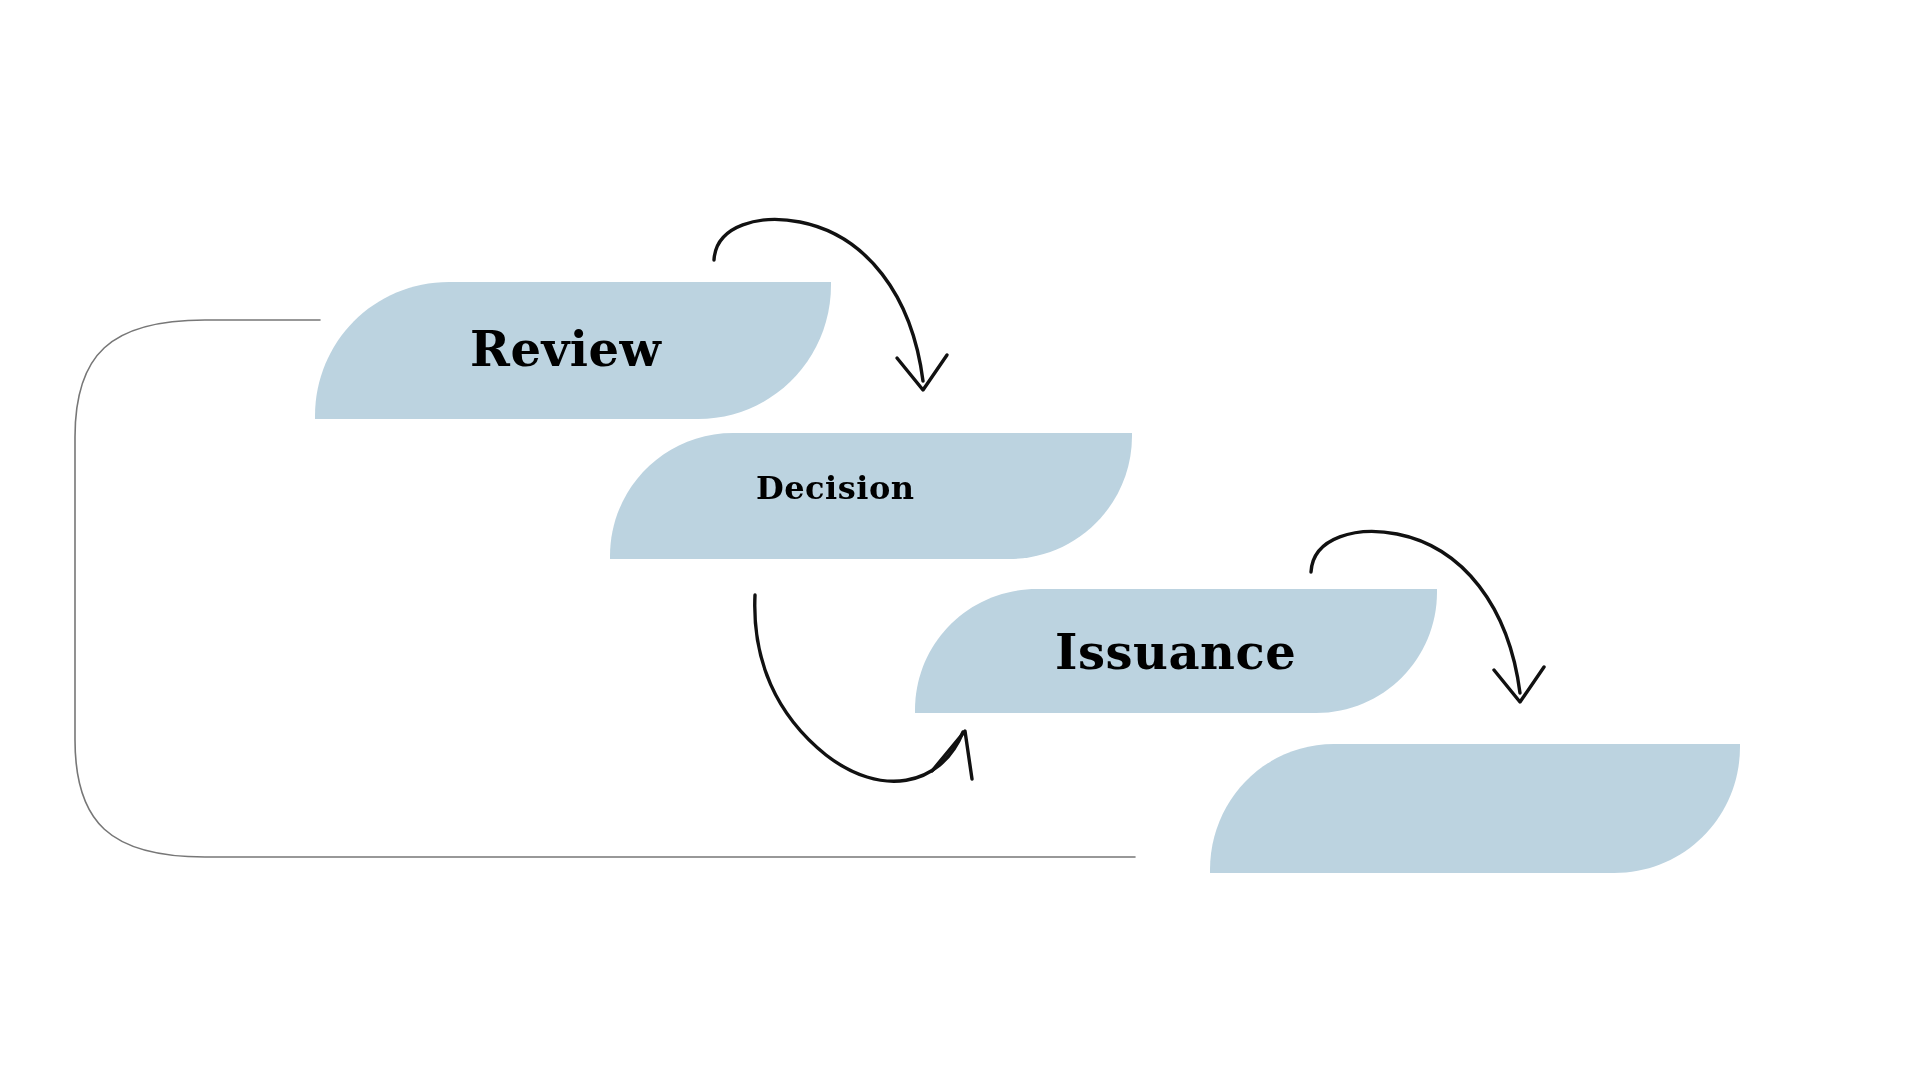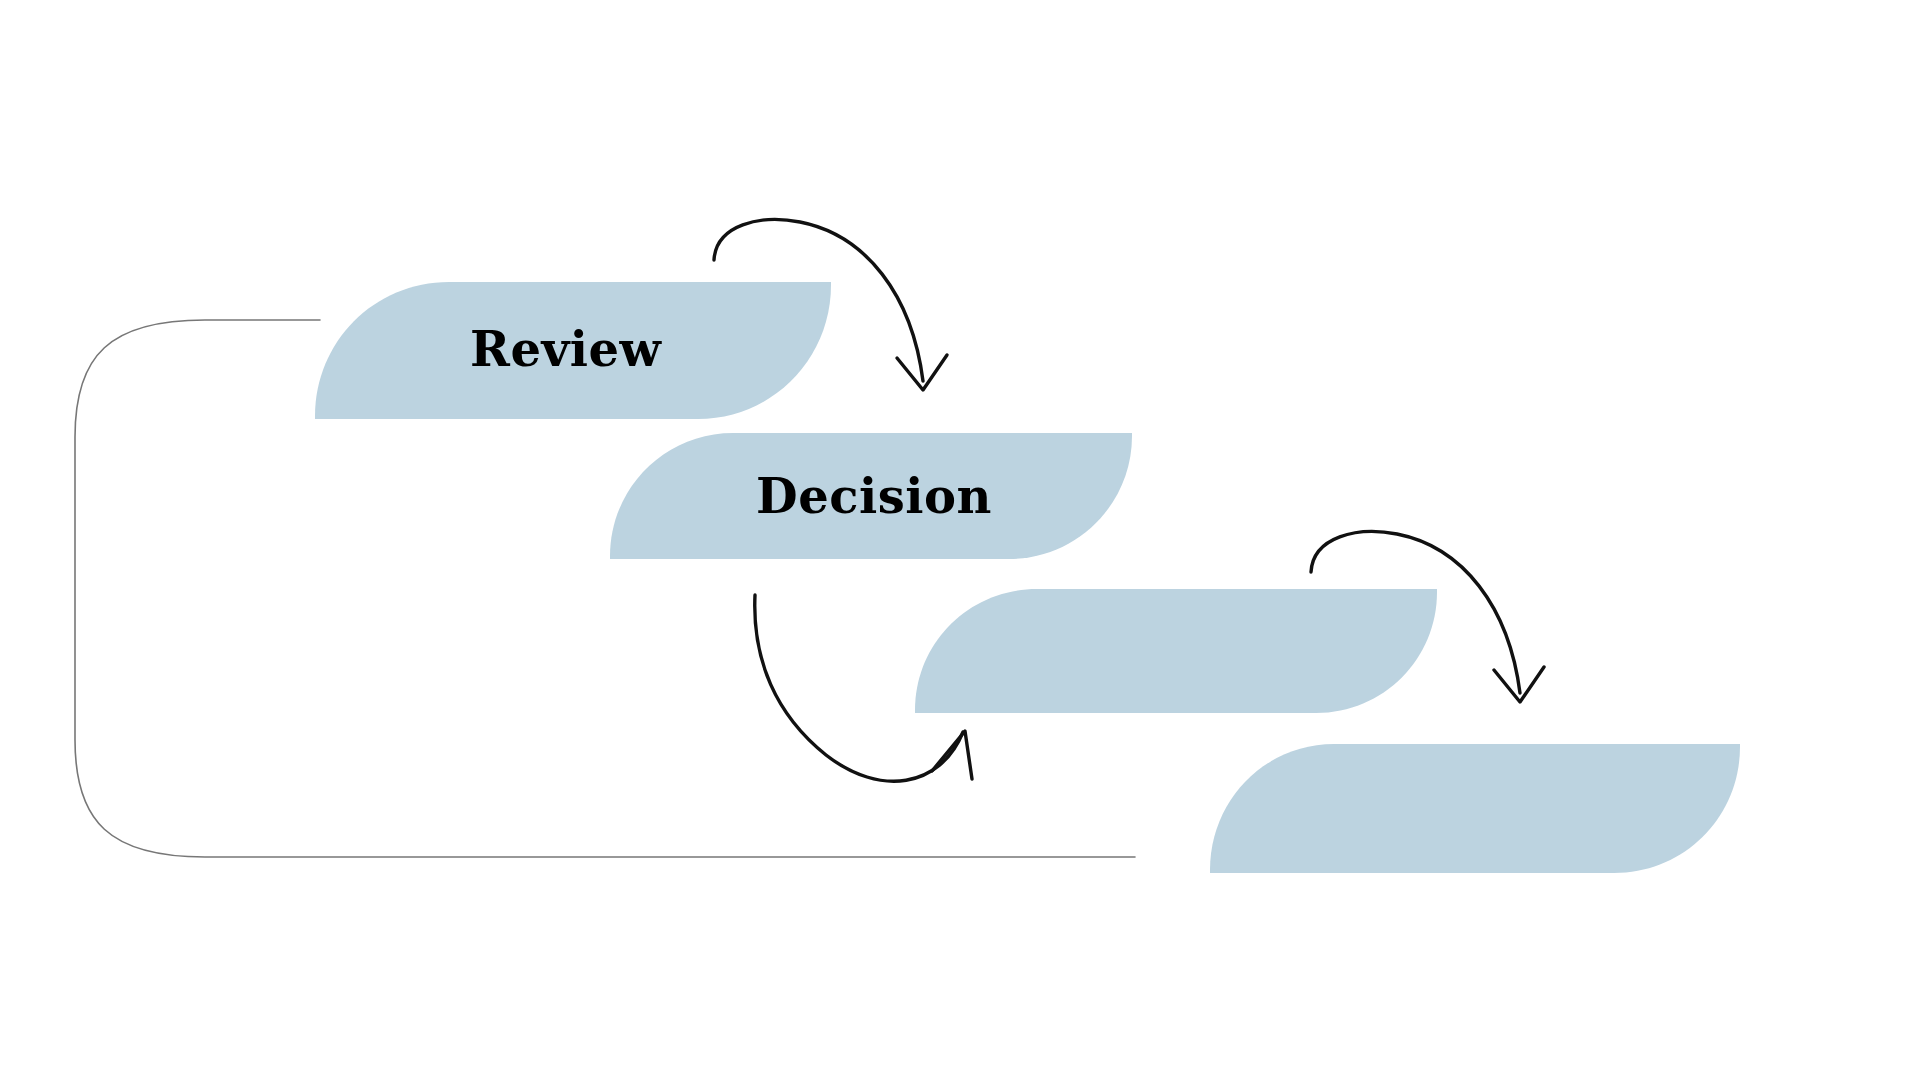--- a/index.html
+++ b/index.html
@@ -116,18 +116,19 @@
         <path d="M 1311 572
                  C 1313 537 1357 526 1397 534
                  C 1463 547 1509 607 1520 693"></path>
         <path d="M 1494 670 L 1520 702 L 1544 667"></path>
       </g>
     </g>
   </svg>
 
   <div class="stage-label" style="left:470px; top:325px; font-size:48px;">Review</div>
 
-  <div class="stage-label" style="left:756px; top:472px; font-size:48px;">Decision</div>
+  <div class="stage-label" style="left:756px; top:472px; font-size:32px;">Decision</div>
 
+  <div class="stage-label" style="left:1055px; top:628px; font-size:48px;">Issuance</div>
 
 
 
 </div>
 
 </body></html>

